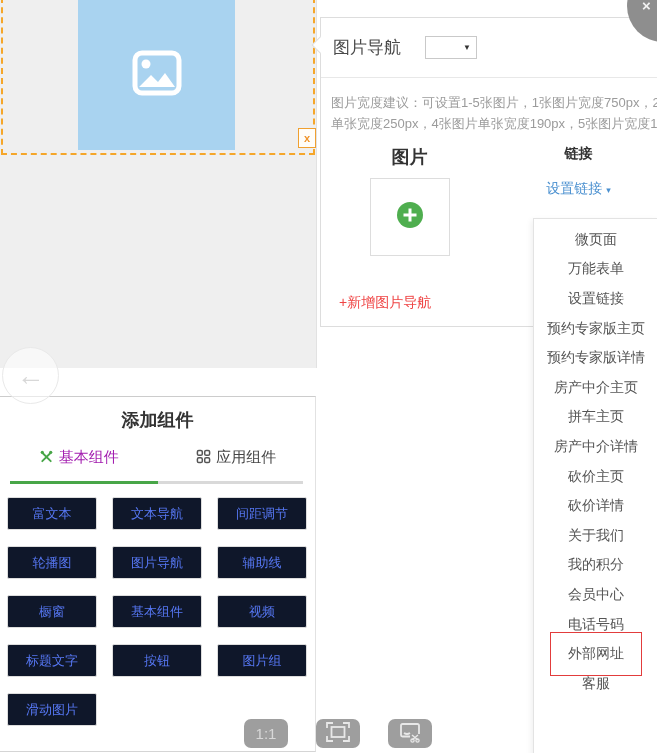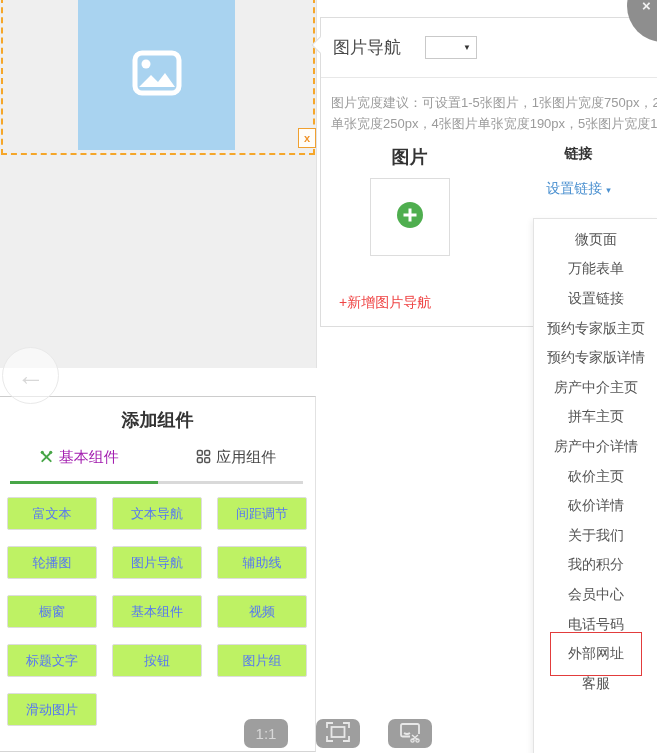--- a/index.html
+++ b/index.html
@@ -19,21 +19,21 @@
   .components-panel{position:absolute;left:0;top:396px;width:316px;height:356px;background:#fff;
     border-top:1px solid #ccc;border-right:1px solid #e2e2e2;border-bottom:1px solid #d5d5d5;box-sizing:border-box;}
   .panel-title{margin-top:11px;text-align:center;font-size:18px;font-weight:bold;color:#333;}
   .tabs{position:relative;margin-top:16px;height:36px;}
   .tab{position:absolute;top:0;width:50%;display:flex;align-items:center;justify-content:center;gap:5px;font-size:15px;cursor:pointer;}
   .tab-basic{left:0;color:#a21caf;}
   .tab-app{left:50%;color:#444;}
   .tab-underline{position:absolute;left:10px;right:12px;bottom:0;height:3px;background:#d9d9d9;}
   .tab-underline-active{position:absolute;left:0;top:0;width:148px;height:3px;background:#48a648;}
   .component-grid{position:absolute;left:7px;top:100px;width:312px;display:flex;flex-wrap:wrap;column-gap:15px;row-gap:16px;}
-  .comp-btn{width:90px;height:33px;box-sizing:border-box;border:1px solid #ddd;border-radius:2px;background:#bef264;
+  .comp-btn{width:90px;height:33px;box-sizing:border-box;border:1px solid #ddd;border-radius:2px;background:#0f172a;
     color:#5677f3;font-size:13px;line-height:31px;text-align:center;cursor:pointer;}
   
   .settings-panel{position:absolute;left:320px;top:17px;width:340px;height:310px;background:#fff;border:1px solid #ddd;
     box-sizing:border-box;z-index:4;overflow:hidden;}
   .notch{position:absolute;left:314px;top:39px;width:11px;height:11px;background:#fff;border-left:1px solid #ddd;border-bottom:1px solid #ddd;
     transform:rotate(45deg);z-index:5;}
   .sp-header{height:59px;border-bottom:1px solid #e8e8e8;display:flex;align-items:center;padding-left:12px;gap:24px;}
   .sp-title{font-size:17px;color:#4a4a4a;}
   .sp-select{width:52px;height:23px;border:1px solid #c9c9c9;box-sizing:border-box;display:flex;align-items:center;
     justify-content:flex-end;padding-right:5px;cursor:pointer;background:#fff;}

